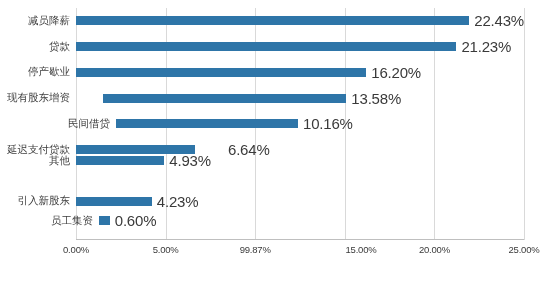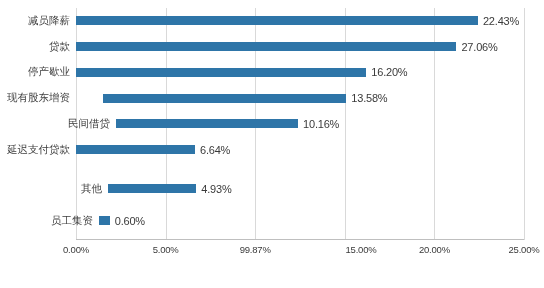--- a/index.html
+++ b/index.html
@@ -43,21 +43,21 @@
     position:absolute;
     left:0;right:0;
     display:flex;
     align-items:center;
   }
   .bar{
     height:9px;
     background:#2e75a8;
   }
   .bar-value{
-    font-size:11px;
+    font-size:15px;
     color:#3a3a3a;
     margin-left:5px;
     white-space:nowrap;
     letter-spacing:-0.2px;
   }
   .cat-label{
     position:absolute;
     right:100%;
     width:72px;
     margin-right:6px;
@@ -100,46 +100,51 @@
     <div class="axis-line-bottom"></div>
     <div class="rows">
         <div class="row" style="top: 0px; height: 25.7778px;">
           <div class="cat-label">减员降薪</div>
           <div class="bar" style="width: 401.946px; background: rgb(46, 117, 168);"></div>
           <div class="bar-value">22.43%</div>
         </div>
         <div class="row" style="top: 25.7778px; height: 25.7778px;">
           <div class="cat-label">贷款</div>
           <div class="bar" style="width: 380.442px; background: rgb(46, 117, 168);"></div>
-          <div class="bar-value">27.06%</div>
+          <div class="bar-value">21.23%</div>
         </div>
         <div class="row" style="top: 51.5556px; height: 25.7778px;">
           <div class="cat-label">停产歇业</div>
           <div class="bar" style="width: 290.304px; background: rgb(46, 117, 168);"></div>
           <div class="bar-value">16.20%</div>
         </div>
         <div class="row" style="top: 77.3333px; height: 25.7778px; padding-left: 27px;">
           <div class="cat-label">现有股东增资</div>
           <div class="bar" style="width: 243.354px; background: rgb(46, 117, 168);"></div>
           <div class="bar-value">13.58%</div>
         </div>
         <div class="row" style="top: 103.111px; height: 25.7778px; margin-left: 40px;">
           <div class="cat-label">民间借贷</div>
           <div class="bar" style="width: 182.067px; background: rgb(46, 117, 168);"></div>
           <div class="bar-value">10.16%</div>
         </div>
-        <div class="row" style="top: 128.889px; height: 25.7778px;">
+        <div class="row" style="top: 128.889px; height: 25.7778px; gap: 28px;">
           <div class="cat-label">延迟支付贷款</div>
           <div class="bar" style="width: 118.989px; background: rgb(46, 117, 168);"></div>
           <div class="bar-value">6.64%</div>
         </div>
-        <div class="row" style="top: 168px; height: 25.7778px; margin-left: 32px;">
+        <div class="row" style="top: 140px; height: 25.7778px;">
           <div class="cat-label">其他</div>
           <div class="bar" style="width: 88.3456px; background: rgb(46, 117, 168);"></div>
           <div class="bar-value">4.93%</div>
+        </div>
+        <div class="row" style="top: 180.444px; height: 25.7778px;">
+          <div class="cat-label">引入新股东</div>
+          <div class="bar" style="width: 75.8016px; background: rgb(46, 117, 168);"></div>
+          <div class="bar-value">4.23%</div>
         </div>
         <div class="row" style="top: 200px; height: 25.7778px; margin-left: 23px;">
           <div class="cat-label">员工集资</div>
           <div class="bar" style="width: 10.752px; background: rgb(46, 117, 168);"></div>
           <div class="bar-value">0.60%</div>
         </div>
       </div>
   </div>
 
   <div class="xaxis">

